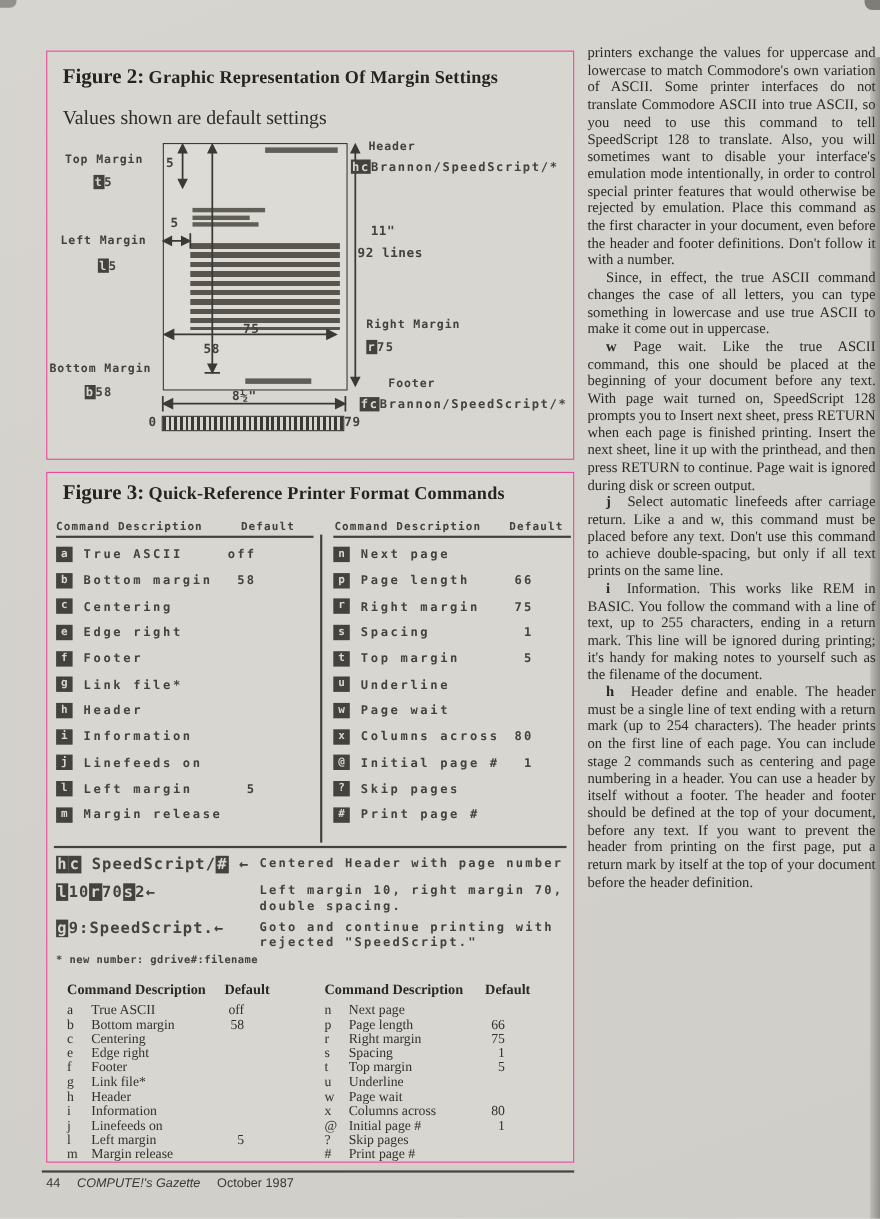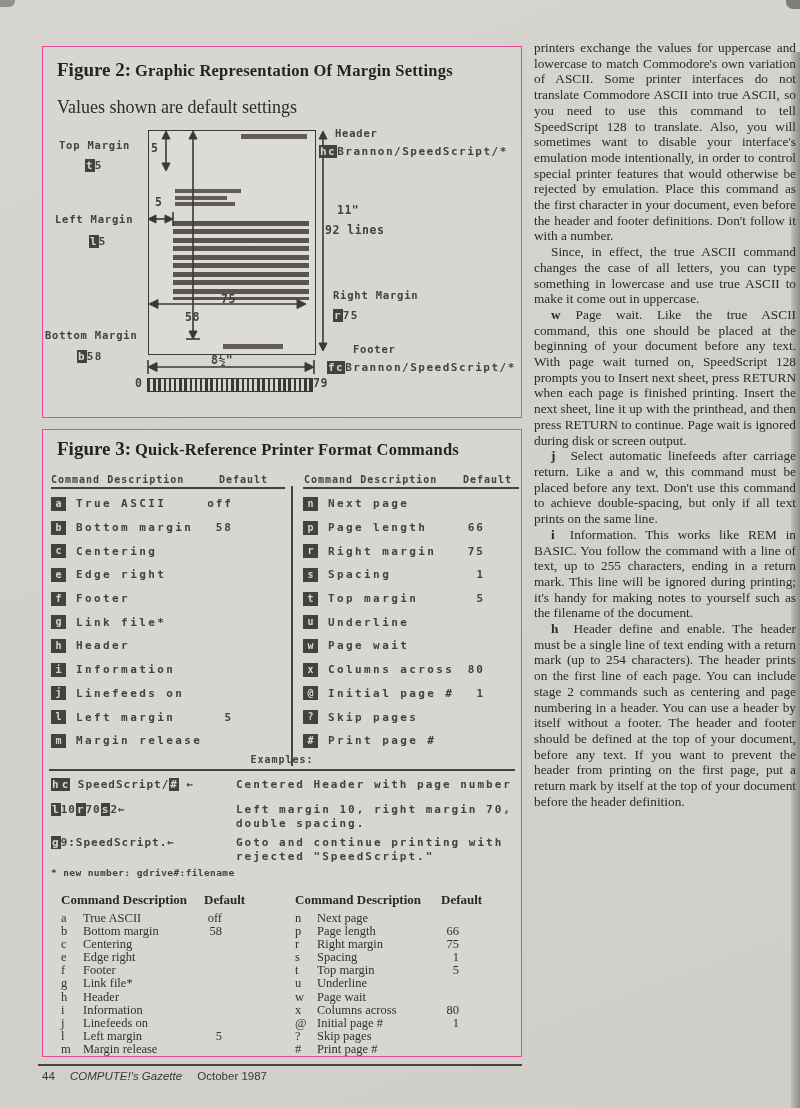--- a/index.html
+++ b/index.html
@@ -42,21 +42,21 @@
   .bhrule{height:2px;background:#44423c;}
   .vdiv{left:248px;top:56px;width:1.5px;height:280px;background:#44423c;}
   .bcol{position:absolute;top:62px;}
   .brow{position:relative;height:23.7px;display:flex;align-items:center;}
   .bdesc{font-size:11px;letter-spacing:2.4px;margin-left:10px;white-space:nowrap;}
   .bdef{position:absolute;left:144px;width:38px;text-align:right;font-size:11px;letter-spacing:2px;}
   
   #examples{left:0;top:322px;width:478px;height:140px;}
   .exhead{left:0;width:478px;text-align:center;top:2px;font-size:10px;letter-spacing:1px;}
   .exrule{left:6px;top:17px;width:466px;height:2px;background:#44423c;}
-  .excmd{left:8px;font-size:11px;letter-spacing:1px;white-space:nowrap;text-align:center;}
+  .excmd{left:8px;font-size:14px;letter-spacing:1px;white-space:nowrap;text-align:center;}
   .exdesc{left:193px;font-size:11px;letter-spacing:2px;white-space:pre-line;line-height:13.5px;}
   .exfoot{left:8px;top:115px;font-size:9.5px;letter-spacing:.4px;}
   
   #ptable{left:0;top:458px;width:478px;height:166px;font-family:"Liberation Serif",serif;}
   .pshead{position:absolute;top:4px;font-weight:bold;font-size:13px;color:#2b2923;white-space:nowrap;}
   .scol{position:absolute;top:24px;width:226px;}
   .srow{position:relative;height:13.1px;font-size:12.5px;line-height:13.1px;color:#33312b;}
   .skey{display:inline-block;width:22px;}
   .sdef{position:absolute;left:125px;width:36px;text-align:right;}
   .scol2 .sdef{left:128px;}
@@ -280,21 +280,20 @@
         <span class="bit bdef"></span>
       </div>
       <div class="brow">
         <span class="kblk">#</span>
         <span class="bit bdesc">Print page #</span>
         <span class="bit bdef"></span>
       </div>
     </div>
 
   <div class="abs" id="examples">
-    <div class="abs bit exhead">Examples:</div>
     <div class="abs exrule"></div>
     <div id="exrows">
         <div class="abs bit excmd" style="top: 26px;"><span class="rv">h</span><span class="rv">c</span> SpeedScript/<span class="rv">#</span> ←</div>
         <div class="abs bit exdesc" style="top: 26px;">Centered Header with page number</div>
         <div class="abs bit excmd" style="top: 51px;"><span class="rv">l</span>10<span class="rv">r</span>70<span class="rv">s</span>2←</div>
         <div class="abs bit exdesc" style="top: 51px;">Left margin 10, right margin 70,
 double spacing.</div>
         <div class="abs bit excmd" style="top: 84px;"><span class="rv">g</span>9:SpeedScript.←</div>
         <div class="abs bit exdesc" style="top: 84px;">Goto and continue printing with
 rejected "SpeedScript."</div>

